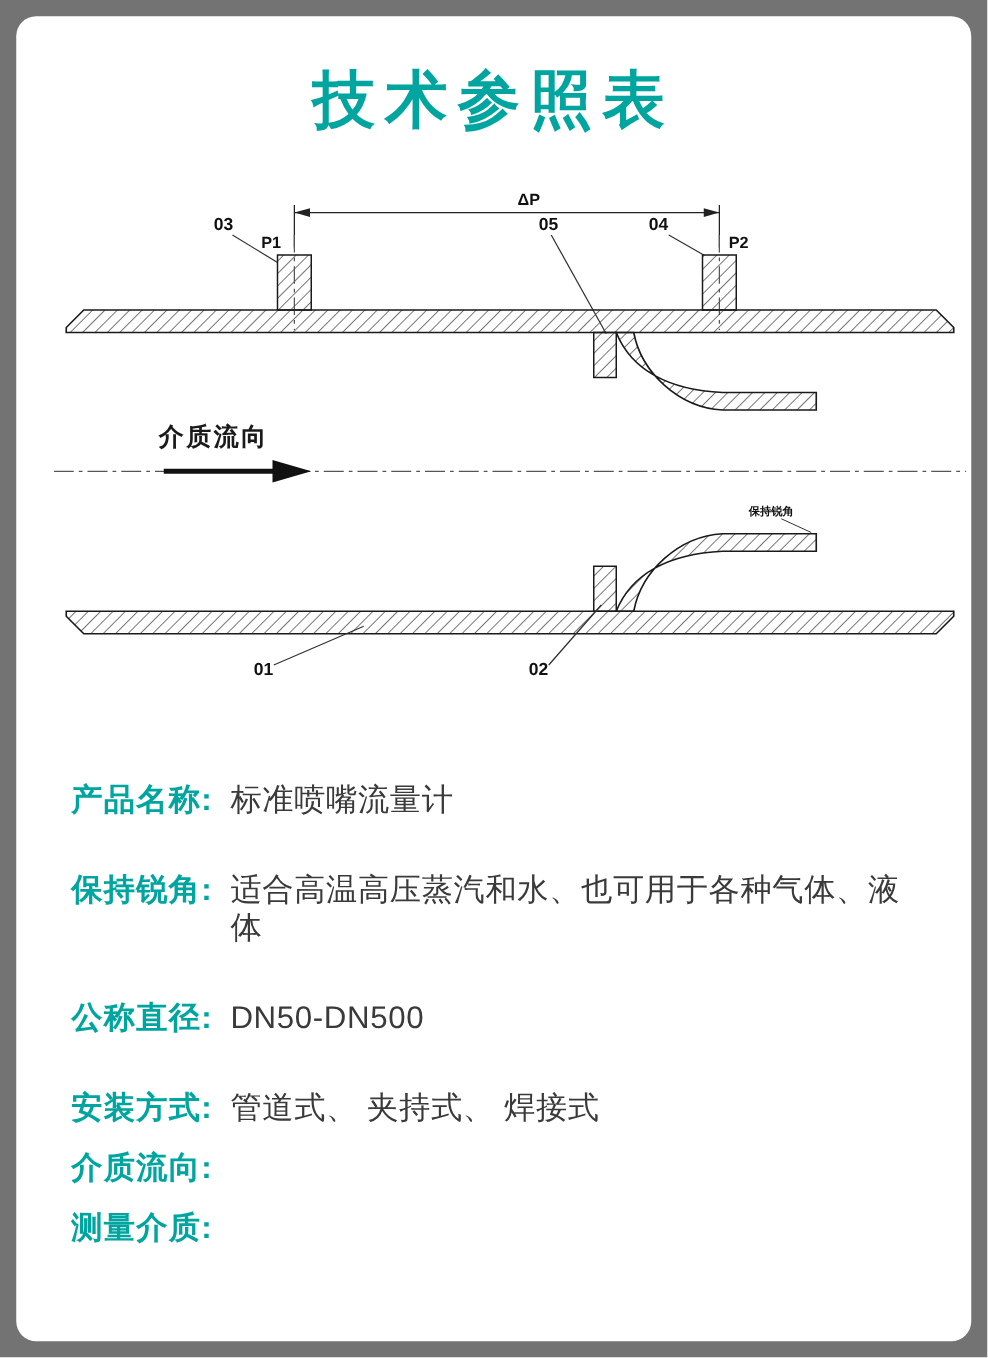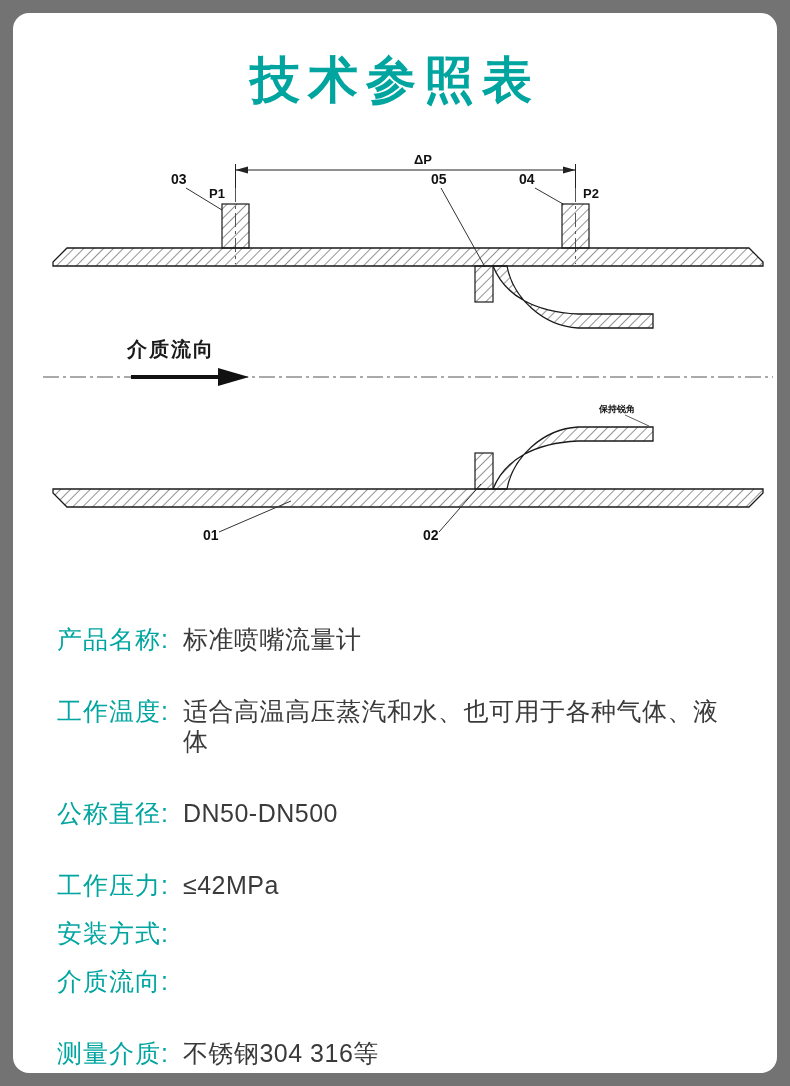--- a/index.html
+++ b/index.html
@@ -42,21 +42,21 @@
     gap: 18px;
   }
   .spec-row {
     display: flex;
     align-items: baseline;
     font-size: 25px;
     line-height: 30px;
   }
   .spec-label {
     color: #00a5a0;
-    font-weight: normal;
+    font-weight: bold;
     white-space: nowrap;
     margin-right: 14px;
     letter-spacing: 1px;
     text-align: right;
   }
   .spec-value {
     color: #3a3a3a;
     letter-spacing: 0.5px;
     margin-top: 24px;
   }
@@ -136,37 +136,33 @@
         <line x1="396" y1="392" x2="438" y2="344" stroke="#333" stroke-width="1"></line>
       </svg>
     </div>
 
     <div class="specs">
       <div class="spec-row">
         <span class="spec-label">产品名称:</span>
         <span class="spec-value">标准喷嘴流量计</span>
       </div>
       <div class="spec-row">
-        <span class="spec-label">工作温度:</span>
+        <span class="spec-label">保持锐角:</span>
         <span class="spec-value">适合高温高压蒸汽和水、也可用于各种气体、液体</span>
       </div>
       <div class="spec-row">
         <span class="spec-label">公称直径:</span>
         <span class="spec-value">DN50-DN500</span>
       </div>
       <div class="spec-row">
-        <span class="spec-label">工作压力:</span>
-        <span class="spec-value">≤42MPa</span>
-      </div>
-      <div class="spec-row">
         <span class="spec-label">安装方式:</span>
+        <span class="spec-value">管道式、 夹持式、 焊接式</span>
       </div>
       <div class="spec-row">
         <span class="spec-label">介质流向:</span>
       </div>
       <div class="spec-row">
         <span class="spec-label">测量介质:</span>
-        <span class="spec-value">不锈钢304 316等</span>
       </div>
     </div>
 
   </div>
 </div>
 
 </body></html>

